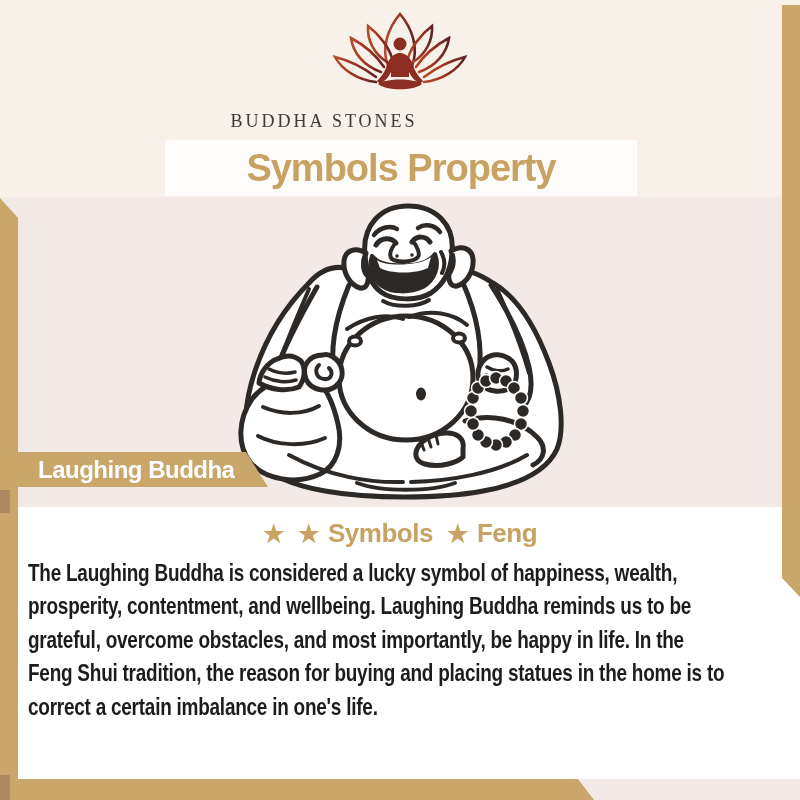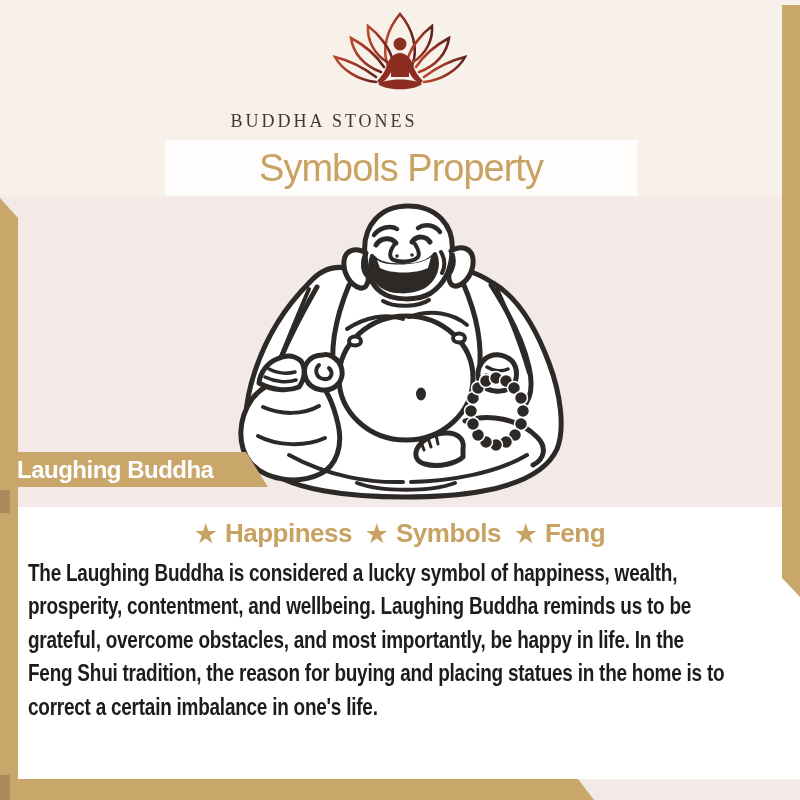--- a/index.html
+++ b/index.html
@@ -22,30 +22,30 @@
                clip-path:polygon(0 0,578px 0,594px 21px,0 21px);}
   .accent-sq1{left:0;top:490px;width:10px;height:23px;background:#aa8a5e;}
   .accent-sq2{left:0;top:775px;width:10px;height:25px;background:#aa8a5e;}
 
   
   .logo-svg{left:310px;top:10px;width:180px;height:100px;}
   .brand-name{left:0;top:111px;width:648px;text-align:center;
               font-family:"Liberation Serif", serif;font-size:18px;letter-spacing:3px;
               color:#41382f;}
 
-  .page-title{font-size:38px;font-weight:normal;letter-spacing:-1px;color:#c8a262;}
+  .page-title{font-size:38px;font-weight:bold;letter-spacing:-1px;color:#c8a262;}
 
   
   .buddha-svg{left:225px;top:193px;width:355px;height:310px;}
 
   
   .name-banner{left:0;top:452px;width:270px;height:35px;background:#c9a76b;
                clip-path:polygon(0 0,246px 0,268px 35px,0 35px);
                display:flex;align-items:center;z-index:5;}
-  .name-banner .txt{padding-left:17px;color:#ffffff;font-weight:bold;font-size:24px;
+  .name-banner .txt{padding-left:38px;color:#ffffff;font-weight:bold;font-size:24px;
                     letter-spacing:-0.5px;}
 
   
   .props-line{left:0;top:518px;width:800px;display:flex;justify-content:center;
               align-items:baseline;gap:14px;color:#c8a262;font-weight:bold;font-size:26px;
               letter-spacing:-0.5px;}
   .prop{display:flex;align-items:baseline;gap:9px;}
   .star{font-size:24px;}
 
   
@@ -174,21 +174,20 @@
     </g>
   </svg>
 
   <div class="abs name-banner">
     <div class="txt">Laughing Buddha</div>
   </div>
 
   <div class="abs props-line">
     <span class="prop">
       <span class="star">★</span>
-      <span>Happiness</span>
     </span>
     <span class="prop">
       <span class="star">★</span>
       <span>Symbols</span>
     </span>
     <span class="prop">
       <span class="star">★</span>
       <span>Feng</span>
     </span>
   </div>

